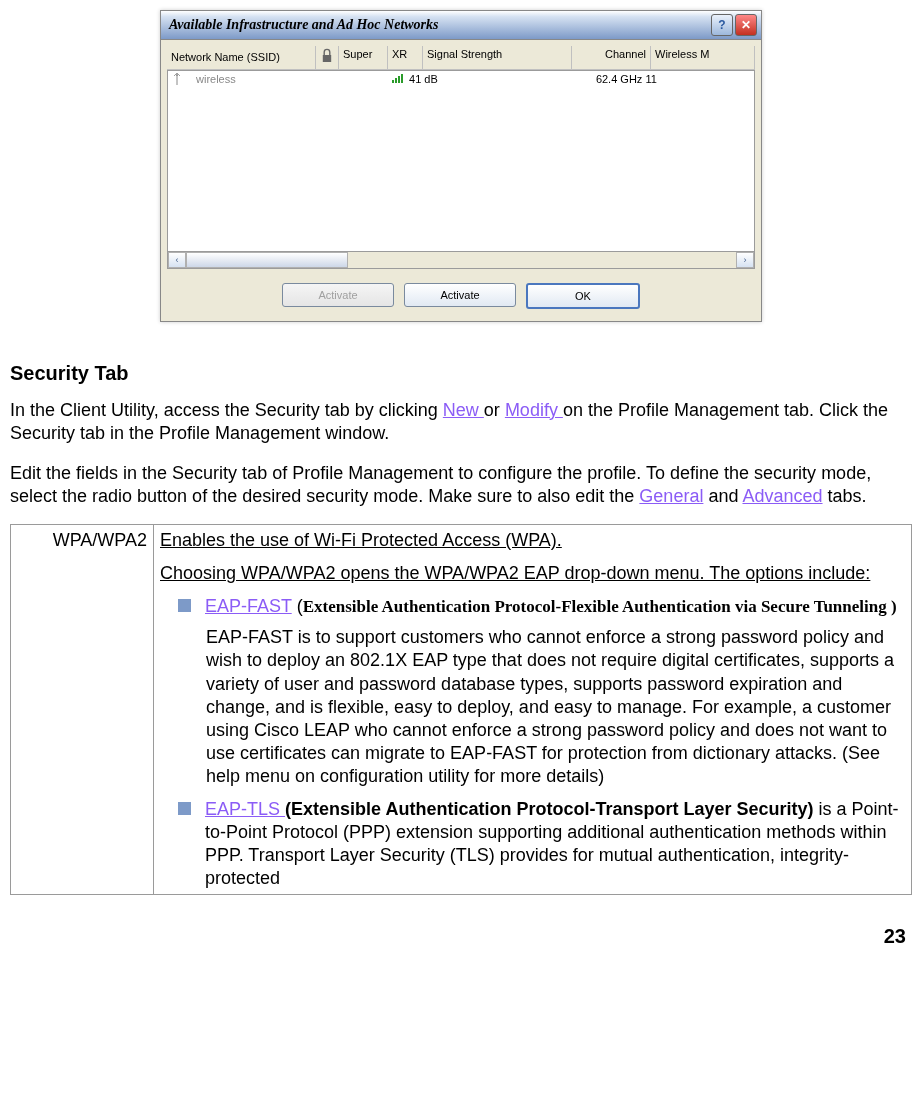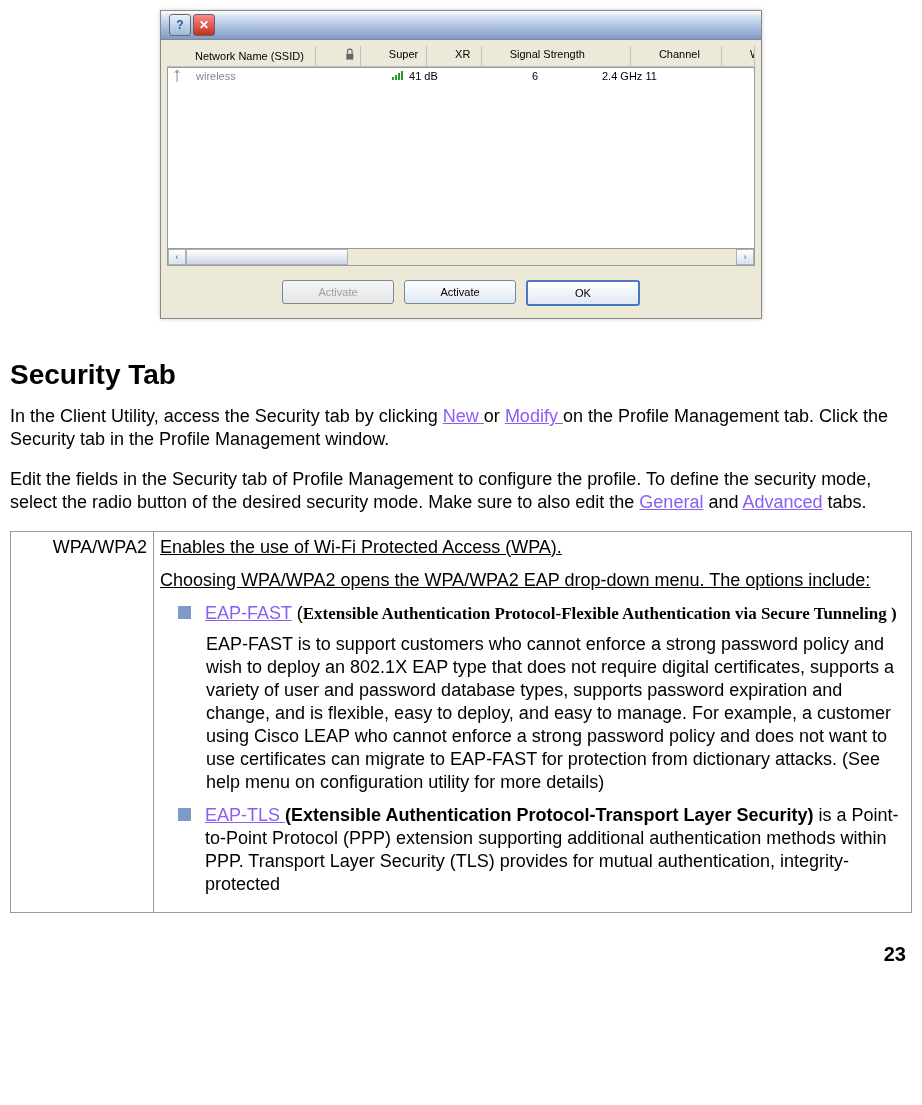--- a/index.html
+++ b/index.html
@@ -58,28 +58,27 @@
     background: #ece9d8;
     border-bottom: 1px solid #c0c0c0;
     padding: 0;
     margin: 6px 6px 0 6px;
   }
   .list-header div {
     border-right: 1px solid #c0c0c0;
     padding: 2px 4px;
     white-space: nowrap;
     overflow: hidden;
-    margin-left: 24px;
   }
   .col-ssid { width: 140px; display:flex; align-items:center; gap:2px;}
   .col-lock { width: 14px; }
   .col-super { width: 40px; }
   .col-xr { width: 26px; }
   .col-signal { width: 140px; }
-  .col-channel { width: 70px; }
+  .col-channel { width: 70px; text-align: right; }
   .col-wireless { flex:1; border-right:none;}
   .list-body {
     background: #fff;
     border: 1px solid #9b9b9b;
     margin: 0 6px;
     height: 180px;
     font-size: 11px;
     position: relative;
   }
   .list-row {
@@ -133,21 +132,21 @@
     height:22px;
     font-size:11px;
     border:1px solid #7a8a9e;
     border-radius:3px;
     background: linear-gradient(#fff,#e1e9f3);
     display:flex; align-items:center; justify-content:center;
   }
   .win-btn.disabled { color:#a0a0a0; background:linear-gradient(#f5f5f5,#e5e5e5);}
   .win-btn.primary { border:2px solid #4b77be; }
   h2.sec-title {
-    font-size: 28px;
+    font-size: 20px;
     font-weight: bold;
     margin: 20px 0 14px 0;
   }
   p.body {
     font-size: 18px;
     line-height: 1.3;
     margin: 0 0 16px 0;
   }
   a.link { color:#8b5cf6; text-decoration: underline; cursor:pointer; }
   table.sec-table {
@@ -193,20 +192,21 @@
     font-size:20px;
     margin-top:30px;
     padding-right:6px;
   }
 </style>
 </head>
 <body>
 
 <div class="dialog">
   <div class="titlebar">
+    <span class="title">Available Infrastructure and Ad Hoc Networks</span>
     <div class="buttons">
       <div class="tb-btn tb-help">?</div>
       <div class="tb-btn tb-close">✕</div>
     </div>
   </div>
   <div class="list-header">
     <div class="col-ssid">Network Name (SSID)</div>
     <div class="col-lock">
       <svg viewBox="0 0 10 12">
           <rect x="2" y="5" width="6" height="5" fill="#666"></rect>
@@ -279,21 +279,21 @@
       <p class="cell-p">Choosing WPA/WPA2 opens the WPA/WPA2 EAP drop-down menu. The options include:</p>
 
       <div class="bullet-row">
         <div class="blue-sq"></div>
         <div class="bullet-content">
           <a class="link">EAP-FAST</a><span> (</span><span class="serif-bold">Extensible Authentication Protocol-Flexible Authentication via Secure Tunneling )</span>
         </div>
       </div>
       <p class="sub-desc">EAP-FAST is to support customers who cannot enforce a strong password policy and wish to deploy an 802.1X EAP type that does not require digital certificates, supports a variety of user and password database types, supports password expiration and change, and is flexible, easy to deploy, and easy to manage. For example, a customer using Cisco LEAP who cannot enforce a strong password policy and does not want to use certificates can migrate to EAP-FAST for protection from dictionary attacks. (See help menu on configuration utility for more details)</p>
 
-      <div class="bullet-row" style="margin-bottom:12px;">
+      <div class="bullet-row" style="margin-bottom:0;">
         <div class="blue-sq"></div>
         <div class="bullet-content">
           <a class="link">EAP-TLS </a><span class="bold">(Extensible Authentication Protocol-Transport Layer Security)</span><span> is a Point-to-Point Protocol (PPP) extension supporting additional authentication methods within PPP. Transport Layer Security (TLS) provides for mutual authentication, integrity-protected</span>
         </div>
       </div>
     </td>
   </tr>
 </tbody>
   </table>
 

